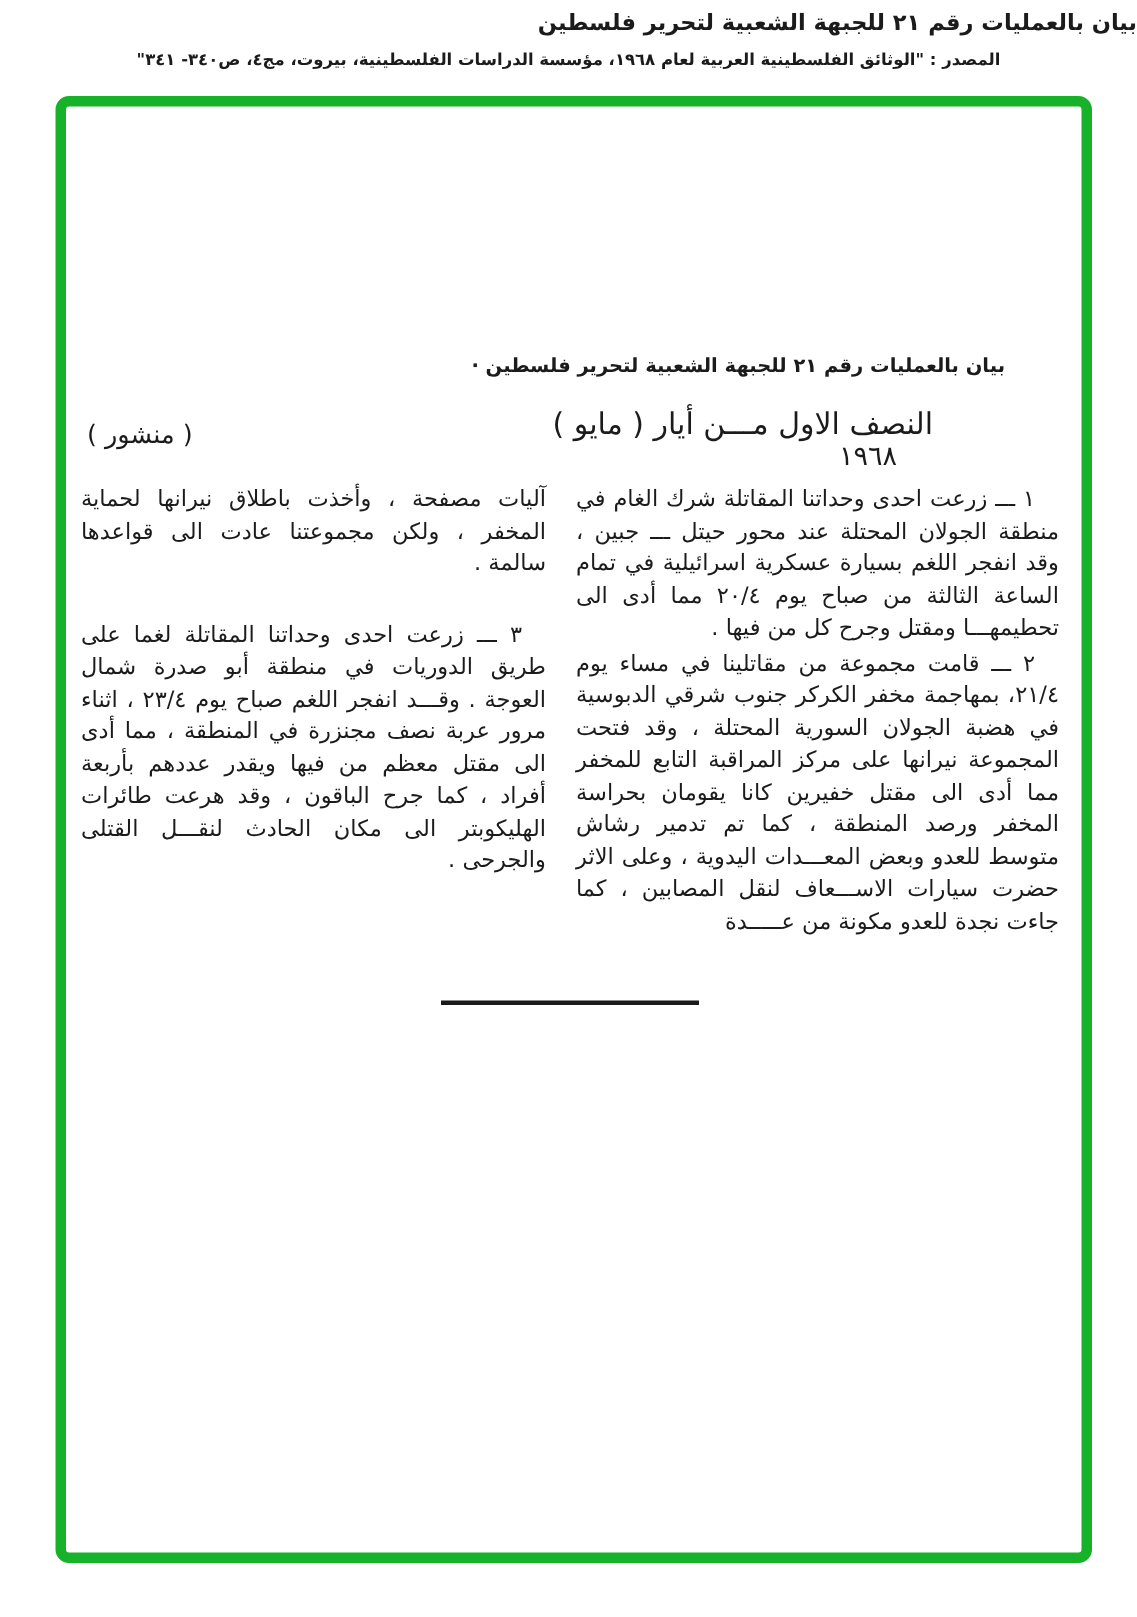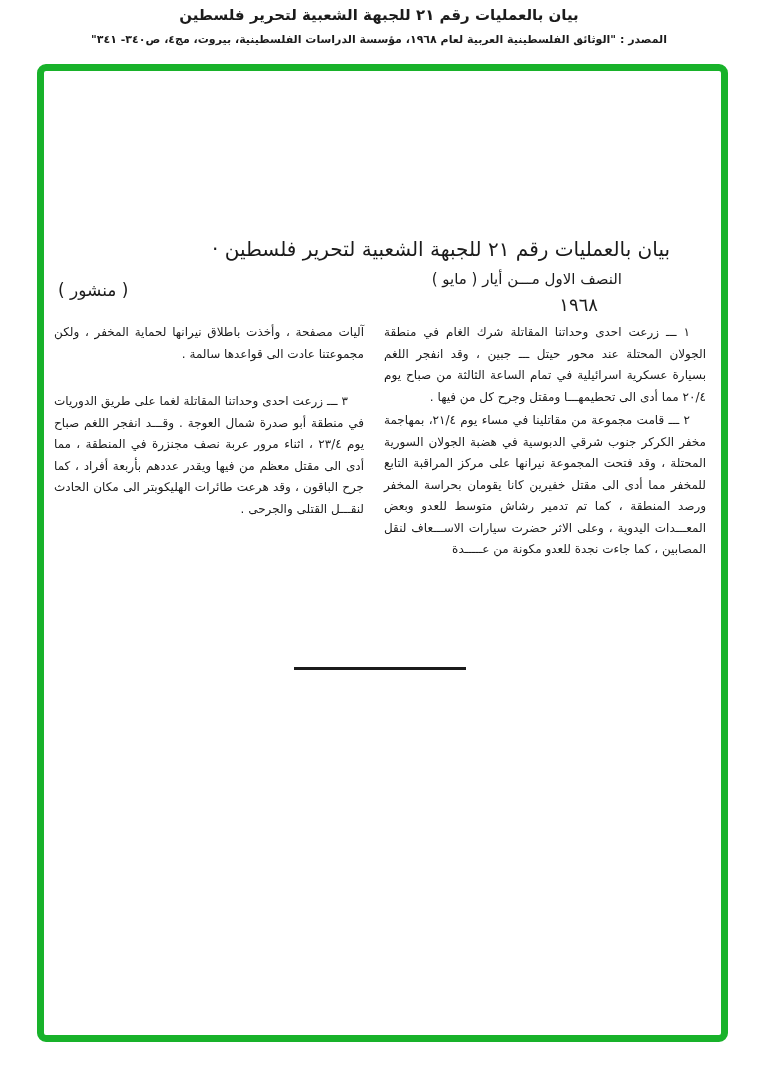--- a/index.html
+++ b/index.html
@@ -9,21 +9,21 @@
     font-family: "DejaVu Sans", sans-serif;
     color: #1b1b1b;
     overflow: hidden;
     position: relative;
   }
   .rtl { direction: rtl; unicode-bidi: embed; }
 
   
   .page-header-title {
     position: absolute; top: 6px; left: 0; width: 758px;
-    text-align: center;
+    text-align: right;
     font-size: 15px; font-weight: bold;
     letter-spacing: 0.2px;
   }
   .page-header-source {
     position: absolute; top: 33px; left: 0; width: 758px;
     text-align: center;
     font-size: 11px; font-weight: bold;
   }
 
   
@@ -32,40 +32,40 @@
     left: 37px; top: 64px;
     width: 691px; height: 978px;
     border: 7px solid #18b22a;
     border-radius: 9px;
     background: #ffffff;
   }
 
   
   .doc-title {
     position: absolute; top: 237px; right: 88px;
-    font-size: 20px; font-weight: normal;
+    font-size: 13px; font-weight: bold;
     letter-spacing: 0.2px;
   }
   .doc-date-line {
     position: absolute; top: 270px; right: 136px;
-    font-size: 15px;
+    font-size: 20px;
   }
   .doc-year {
     position: absolute; top: 294px; right: 160px;
     font-size: 18px;
   }
   .publish-note {
     position: absolute; top: 280px; left: 58px;
     font-size: 17px;
   }
 
   
   .col {
     position: absolute;
-    font-size: 12px;
+    font-size: 15px;
     line-height: 21.5px;
     text-align: justify;
   }
   .col-right { top: 322px; left: 384px; width: 322px; }
   .col-left  { top: 322px; left: 54px;  width: 310px; }
 
   .para { text-indent: 16px; }
   .para + .para { margin-top: 2px; }
   .col-left .para + .para { margin-top: 26px; }
   .no-indent { text-indent: 0; }

